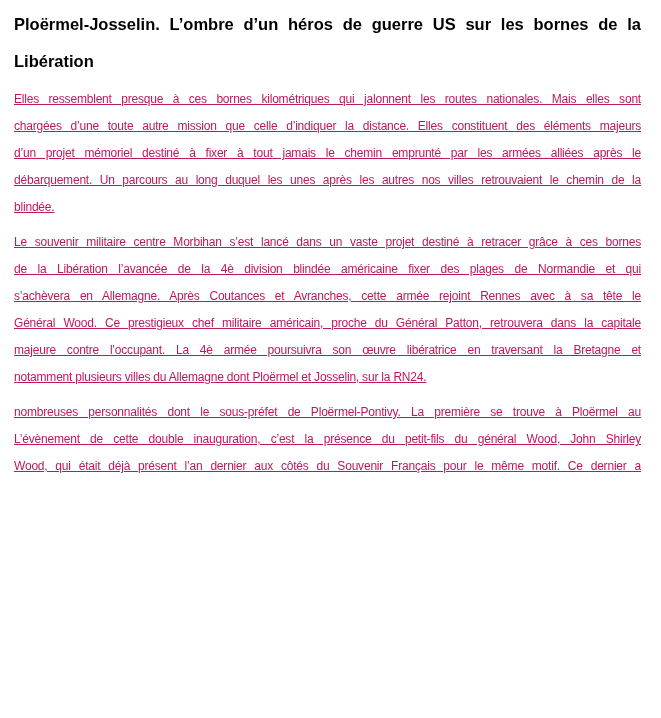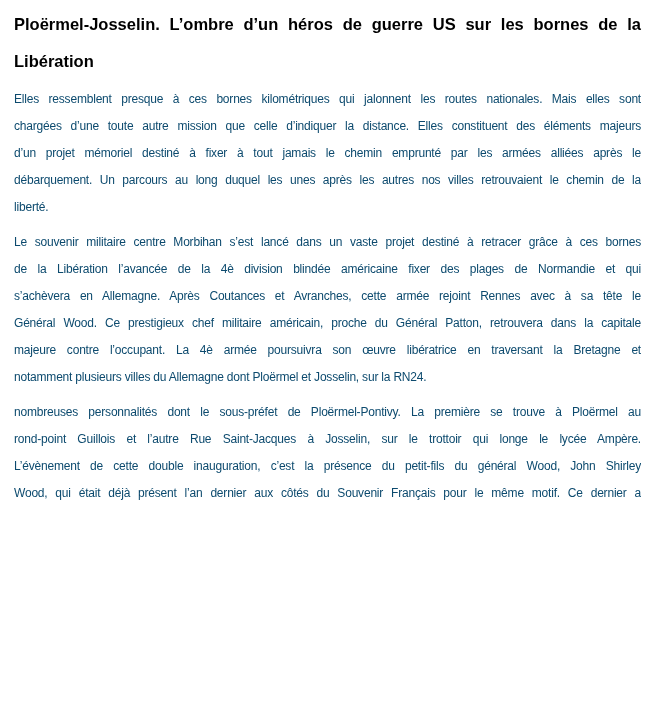--- a/index.html
+++ b/index.html
@@ -21,21 +21,22 @@
     color: #000000;
     font-weight: bold;
     font-size: 16.5px;
     margin-bottom: 6px;
   }
   .title .tline {
     line-height: 37px;
   }
   .para {
     margin: 0 0 8px 0;
-    color: #0c4a6e;
+    color: #be185d;
+    text-decoration: underline;
   }
   .line {
     font-size: 12px;
     line-height: 27px;
     letter-spacing: -0.2px;
     overflow: hidden;
   }
   
   .jl {
     text-align: justify;
@@ -55,33 +56,32 @@
   <div class="title">
     <div class="tline jl">Ploërmel-Josselin. L’ombre d’un héros de guerre US sur les bornes de la</div>
     <div class="tline ll">Libération</div>
   </div>
 
   <div class="para">
     <div class="line jl">Elles ressemblent presque à ces bornes kilométriques qui jalonnent les routes nationales. Mais elles sont</div>
     <div class="line jl">chargées d’une toute autre mission que celle d’indiquer la distance. Elles constituent des éléments majeurs</div>
     <div class="line jl">d’un projet mémoriel destiné à fixer à tout jamais le chemin emprunté par les armées alliées après le</div>
     <div class="line jl">débarquement. Un parcours au long duquel les unes après les autres nos villes retrouvaient le chemin de la</div>
-    <div class="line ll">liberté.</div>
+    <div class="line ll">blindée.</div>
   </div>
 
   <div class="para">
     <div class="line jl">Le souvenir militaire centre Morbihan s’est lancé dans un vaste projet destiné à retracer grâce à ces bornes</div>
     <div class="line jl">de la Libération l’avancée de la 4è division blindée américaine fixer des plages de Normandie et qui</div>
     <div class="line jl">s’achèvera en Allemagne. Après Coutances et Avranches, cette armée rejoint Rennes avec à sa tête le</div>
     <div class="line jl">Général Wood. Ce prestigieux chef militaire américain, proche du Général Patton, retrouvera dans la capitale</div>
     <div class="line jl">majeure contre l’occupant. La 4è armée poursuivra son œuvre libératrice en traversant la Bretagne et</div>
     <div class="line ll">notamment plusieurs villes du Allemagne dont Ploërmel et Josselin, sur la RN24.</div>
   </div>
 
   <div class="para">
     <div class="line jl">nombreuses personnalités dont le sous-préfet de Ploërmel-Pontivy. La première se trouve à Ploërmel au</div>
-    <div class="line jl">rond-point Guillois et l’autre Rue Saint-Jacques à Josselin, sur le trottoir qui longe le lycée Ampère.</div>
     <div class="line jl">L’évènement de cette double inauguration, c’est la présence du petit-fils du général Wood, John Shirley</div>
     <div class="line jl">Wood, qui était déjà présent l’an dernier aux côtés du Souvenir Français pour le même motif. Ce dernier a</div>
   </div>
 
 
 </div>
 
 </body></html>

